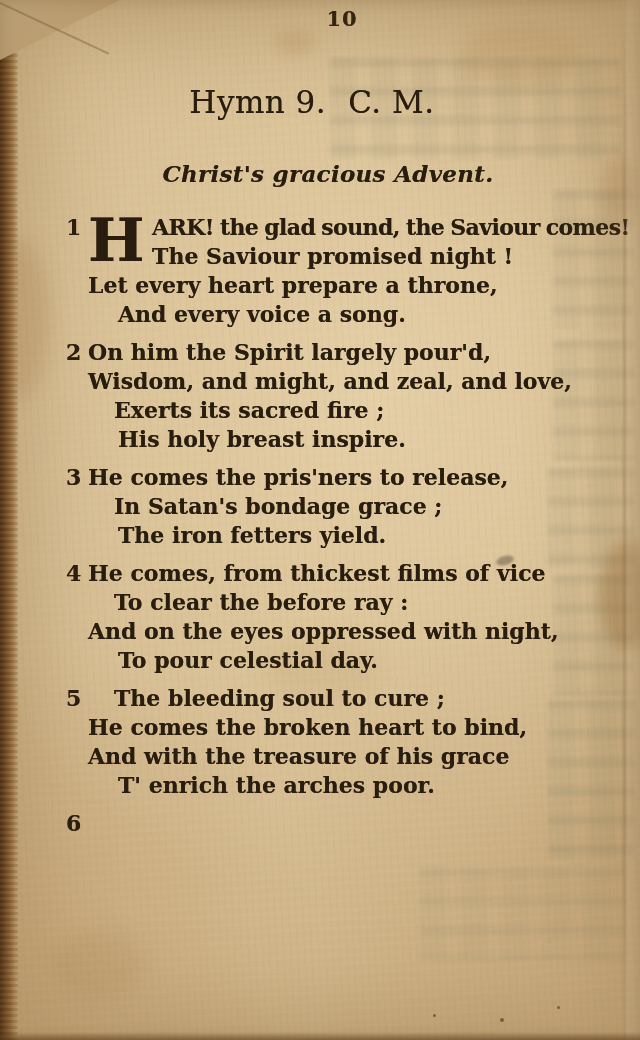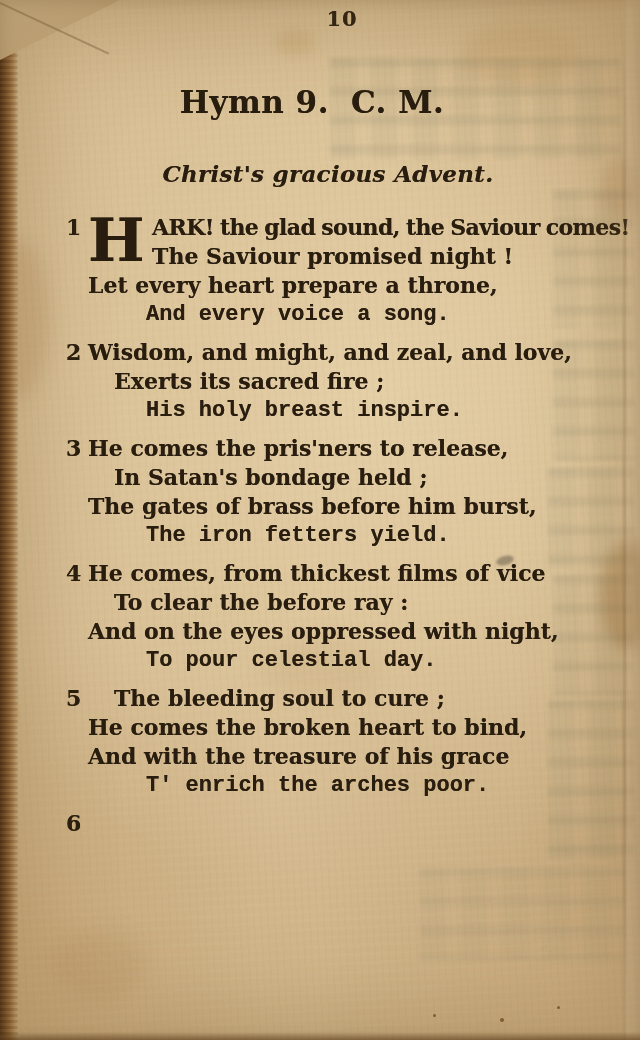--- a/index.html
+++ b/index.html
@@ -68,33 +68,33 @@
   .bottomedge{position:absolute;left:0;right:0;bottom:0;height:8px;pointer-events:none;
     background:linear-gradient(0deg, rgba(75,48,20,0.55), rgba(75,48,20,0));}
   .vignette{position:absolute;inset:0;pointer-events:none;
     box-shadow:inset 0 0 90px 25px rgba(120,85,40,0.30), inset 0 0 14px 2px rgba(95,62,28,0.18);}
 
   
   .ink{color:#281d0f;text-shadow:0 0 0.6px rgba(40,28,14,0.7);}
   .pagenum{position:absolute;top:6px;left:0;right:0;text-align:center;
     transform:translateX(22px);font-size:21px;font-weight:bold;letter-spacing:1px;}
   .title{position:absolute;top:84px;left:0;right:16px;text-align:center;
-    font-size:31px;font-weight:bold;letter-spacing:0.5px;}
+    font-size:31px;font-weight:normal;letter-spacing:0.5px;}
   .title .meter{margin-left:22px;}
   .subtitle{position:absolute;top:160px;left:0;right:0;text-align:center;
     transform:translateX(8px);font-size:23px;font-weight:bold;font-style:italic;letter-spacing:0.3px;}
 
   .verses{position:absolute;top:213px;left:0;right:0;}
   .verse{position:relative;padding-left:88px;margin-bottom:9px;
     font-size:22px;font-weight:bold;line-height:29px;}
   .vnum{position:absolute;left:66px;top:0;width:20px;}
   .vlines{overflow:visible;}
   .line{min-height:29px;white-space:nowrap;}
   .l2{margin-left:26px;}
-  .l4{margin-left:58px;font-family:Liberation Mono, monospace;}
+  .l4{margin-left:30px;}
   .verse:nth-child(1) .l1{letter-spacing:-0.6px;word-spacing:-1px;}
   .dropcap{float:left;font-size:60px;line-height:46px;height:52px;
     padding:4px 8px 0 0;font-weight:bold;}
 </style>
 </head>
 <body>
 
 <div class="page">
   <div class="texture"></div>
 
@@ -135,32 +135,32 @@
           <div class="line l1"><span class="dropcap">H</span>ARK! the glad sound, the Saviour comes!</div>
           <div class="line l2">The Saviour promised night !</div>
           <div class="line l3">Let every heart prepare a throne,</div>
           <div class="line l4">And every voice a song.</div>
         </div>
   </div>
 
   <div class="verse">
     <span class="vnum">2</span>
     <div class="vlines">
+          <div class="line l1">On him the Spirit largely pour'd,</div>
           <div class="line l3">Wisdom, and might, and zeal, and love,</div>
           <div class="line l2">Exerts its sacred fire ;</div>
           <div class="line l4">His holy breast inspire.</div>
         </div>
   </div>
 
   <div class="verse">
     <span class="vnum">3</span>
     <div class="vlines">
           <div class="line l1">He comes the pris'ners to release,</div>
-          <div class="line l2">In Satan's bondage held ;</div>
-          <div class="line l3">The gates of brass before him burst,</div>
+          <div class="line l2">In Satan's bondage grace ;</div>
           <div class="line l4">The iron fetters yield.</div>
         </div>
   </div>
 
   <div class="verse">
     <span class="vnum">4</span>
     <div class="vlines">
           <div class="line l1">He comes, from thickest films of vice</div>
           <div class="line l2">To clear the before ray :</div>
           <div class="line l3">And on the eyes oppressed with night,</div>

